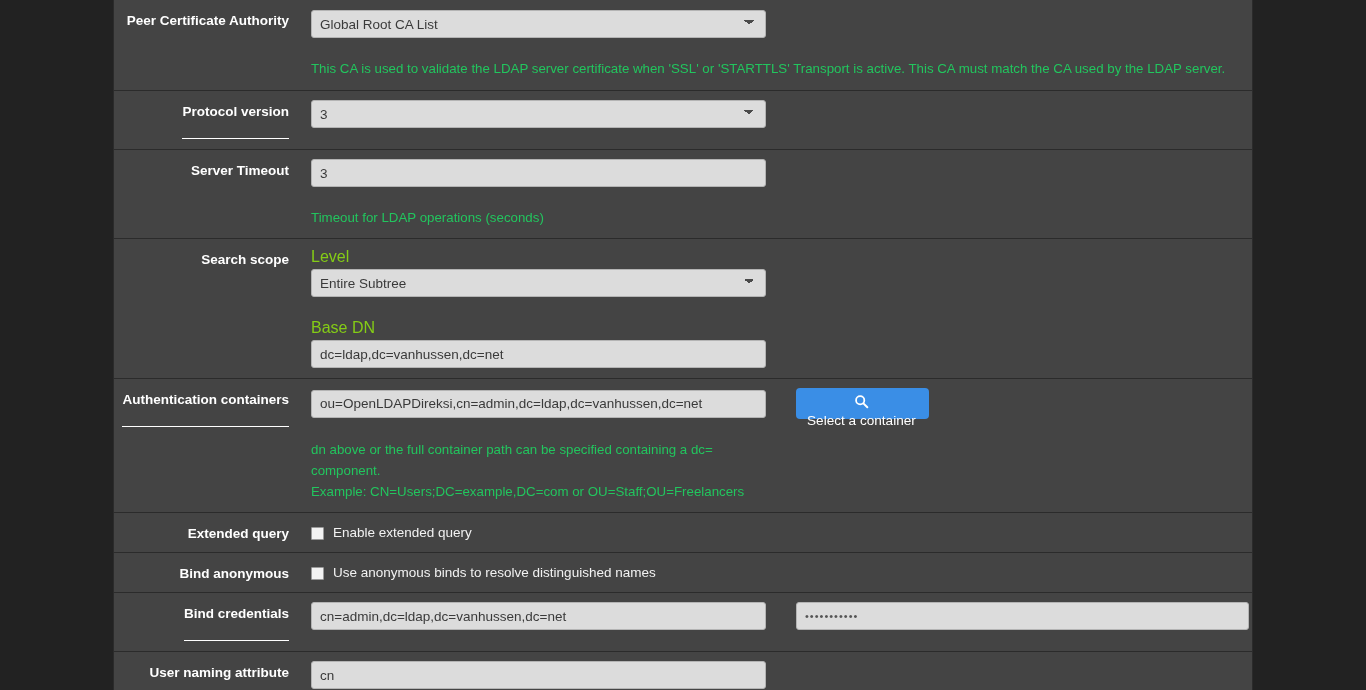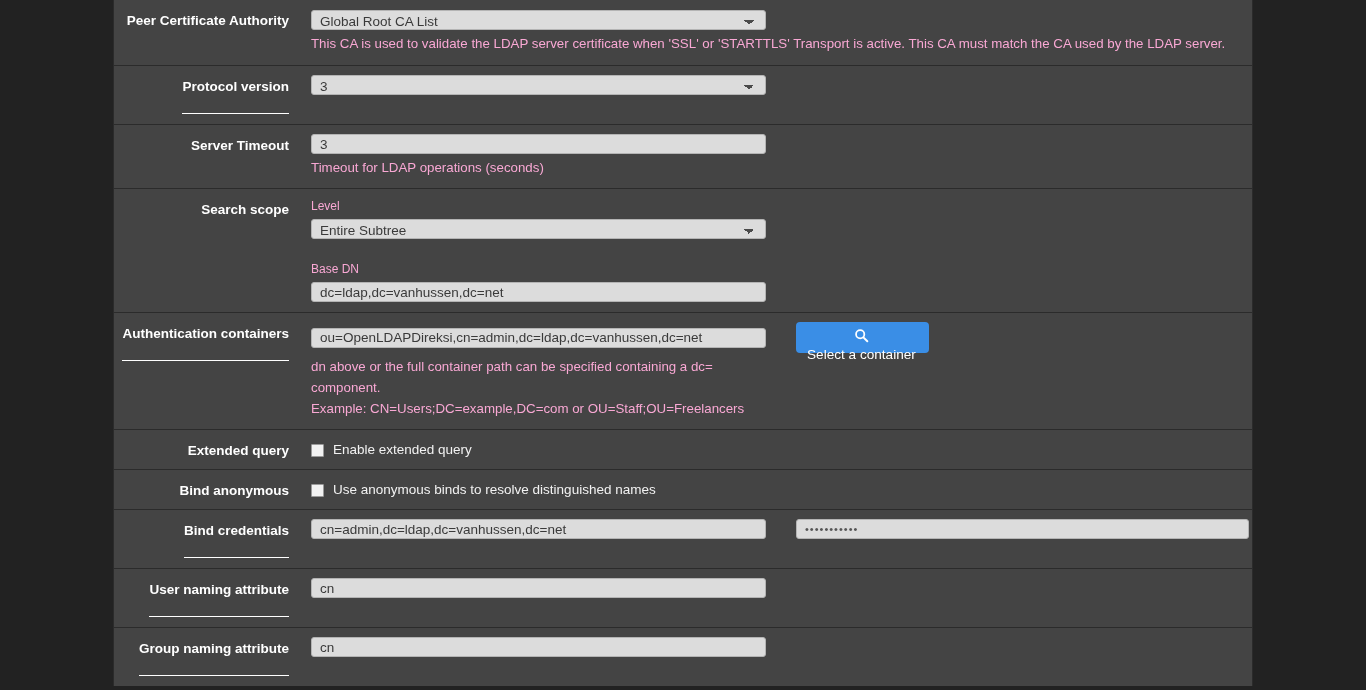--- a/index.html
+++ b/index.html
@@ -50,21 +50,21 @@
     flex: 1 1 auto;
     padding: 9px 0 10px 12px;
     min-width: 0;
   }
   .ctl {
     display: block;
     background: #dcdcdc;
     color: #3a3a3a;
     border: 1px solid #b4b4b4;
     border-radius: 3px;
-    height: 20px;
+    height: 28px;
     line-height: 21px;
     font-size: 13.5px;
     font-family: "Liberation Sans", sans-serif;
     padding: 0 8px;
     width: 455px;
     outline: none;
     white-space: nowrap;
     overflow: hidden;
     text-overflow: clip;
   }
@@ -75,30 +75,30 @@
       linear-gradient(45deg, transparent 50%, #4a4a4a 50%),
       linear-gradient(135deg, #4a4a4a 50%, transparent 50%);
     background-position:
       calc(100% - 16px) 9px,
       calc(100% - 11px) 9px;
     background-size: 5px 5px, 5px 5px;
     background-repeat: no-repeat;
     padding-right: 26px;
   }
   .desc {
-    color: #f9a8d4;
+    color: #22c55e;
     font-size: 13.3px;
     line-height: 21px;
-    margin-top: 3px;
+    margin-top: 20px;
     max-width: 925px;
     font-weight: normal;
   }
   .sub-label {
-    color: #f9a8d4;
-    font-size: 12px;
+    color: #84cc16;
+    font-size: 16px;
     font-weight: normal;
     margin-bottom: 4px;
     line-height: 17px;
   }
   .gap { height: 22px; }
   .inline-row { display: flex; align-items: center; }
   .btn-primary {
     display: inline-flex;
     align-items: center;
     gap: 4px;

